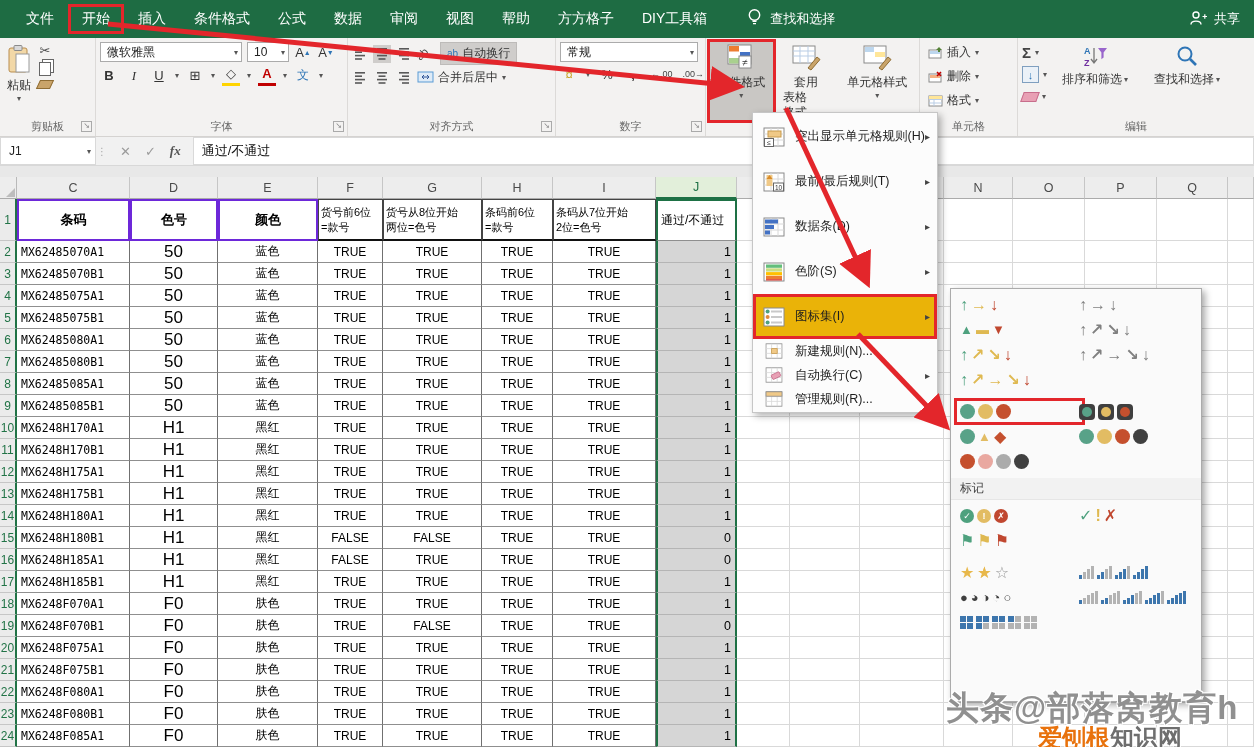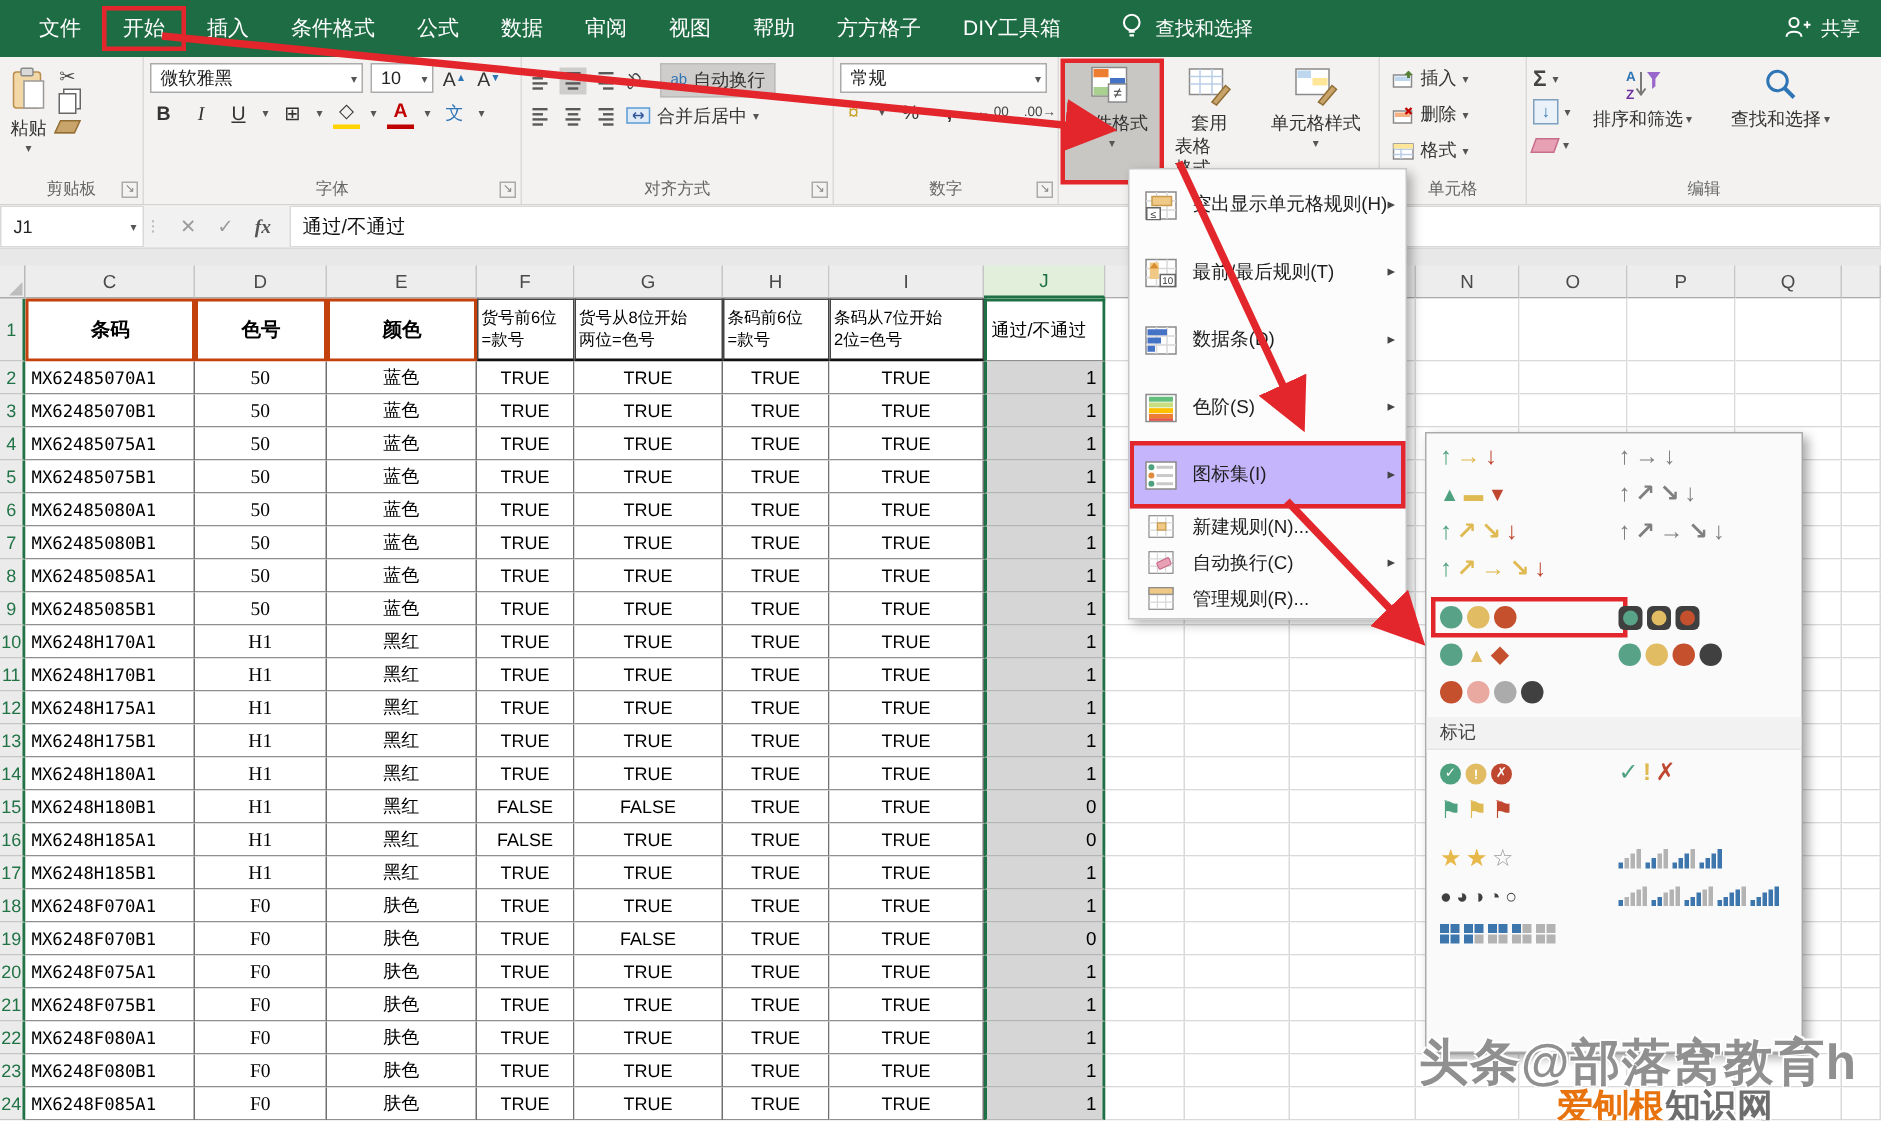--- a/index.html
+++ b/index.html
@@ -64,34 +64,34 @@
   .grid{position:absolute;left:0;top:11px;display:grid}
   .cell{box-sizing:border-box;display:flex;align-items:center;justify-content:center;overflow:hidden}
   .corner{background:#EDEDED;border-right:1px solid #B9B9B9;border-bottom:1px solid #ABABAB;position:relative}
   .corner:after{content:'';position:absolute;right:1px;bottom:1px;border-left:9px solid transparent;border-bottom:9px solid #BDBDBD}
   .colhdr{background:#EDEDED;color:#4a4a4a;font-size:12.5px;border-right:1px solid #C6C6C6;border-bottom:1px solid #ABABAB}
   .colhdr.sel{background:#E2EFDA;color:#1E7145;border-bottom:2px solid #1E7145}
   .rowhdr{background:#EBEBEB;color:#217346;font-size:12px;border-right:2px solid #217346;border-bottom:1px solid #C6C6C6}
   .gcell{background:#fff;border-right:1px solid #D9D9D9;border-bottom:1px solid #D9D9D9}
   .tcell{background:#fff;border-right:1px solid #707070;border-bottom:1px solid #8F8F8F;font-size:12px;color:#000}
   .c-code{justify-content:flex-start;padding-left:4px;font-family:"DejaVu Sans Mono",monospace;font-size:11.5px}
-  .c-mono{font-family:Liberation Serif, serif;font-size:13px}
+  .c-mono{font-family:Liberation Sans, sans-serif;font-size:17px}
   .thead{background:#fff;border:1px solid #444;border-bottom:2px solid #111;font-size:11px;color:#000;
          white-space:pre-line;line-height:1.3;justify-content:flex-start;padding-left:2px;text-align:left}
-  .thead.b3{font-weight:bold;font-size:13px;border:2px solid #c2410c;justify-content:center;padding-left:0;text-align:center}
+  .thead.b3{font-weight:bold;font-size:13px;border:2px solid #6d28d9;justify-content:center;padding-left:0;text-align:center}
   .thead.jh{border:2px solid #1E7145;border-bottom:1px solid #8F8F8F;font-size:12px;padding-left:3px}
   .jcell{background:#D6D6D6;border-left:2px solid #1E7145;border-right:2px solid #1E7145;
          border-bottom:1px solid #B5B5B5;justify-content:flex-end;padding-right:4px;font-size:12.5px}
   
   .menu{position:absolute;left:752px;top:112px;width:186px;background:#FCFCFC;border:1px solid #C6C6C6;
         box-shadow:3px 3px 7px rgba(0,0,0,.3);z-index:18;box-sizing:border-box;padding:1px 0}
   .mi{position:relative;display:flex;align-items:center;cursor:default}
   .mi.big{height:45px}
   .mi.small{height:24px}
-  .mi.hl{background:#c4b5fd}
+  .mi.hl{background:#eab308}
   .mi.annotated{box-shadow:inset 0 0 0 3px #E3262B}
   .mi-icon{width:30px;display:flex;justify-content:center;margin-left:6px}
   .mi-label{font-size:12.5px;color:#1e1e1e;margin-left:6px;white-space:nowrap}
   .mi-arrow{position:absolute;right:7px;font-size:10px;color:#444}
   
   .flyout{position:absolute;left:950px;top:288px;width:252px;height:414px;background:#FAFAFA;
           border:1px solid #ABABAB;box-shadow:3px 3px 7px rgba(0,0,0,.35);z-index:20;
           box-sizing:border-box;overflow:hidden}
   .fsec-title{height:21px;line-height:21px;background:#F2F2F2;border-bottom:1px solid #E6E6E6;
               font-size:12px;color:#444;padding-left:9px}

